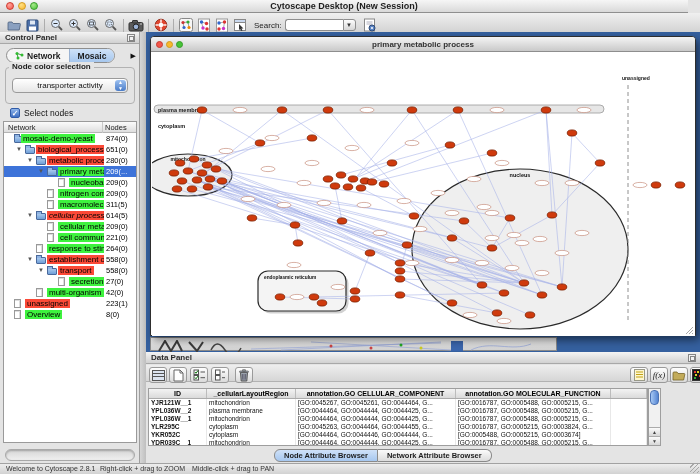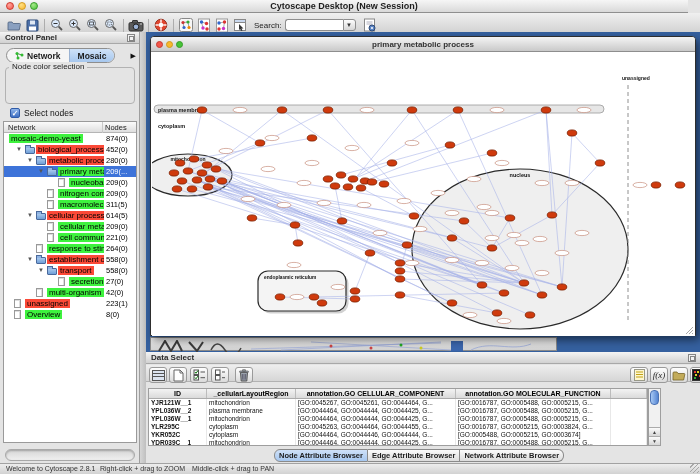--- a/index.html
+++ b/index.html
@@ -22,21 +22,21 @@
 
 #controlpanel{position:absolute;left:0;top:32px;width:140px;height:431px;background:#e4e4e4;border-right:1px solid #9e9e9e}
 .phead{height:12px;background:linear-gradient(#f4f4f4,#d1d1d1);border-bottom:1px solid #a8a8a8;font-size:8px;font-weight:bold;color:#2a2a2a;line-height:12px;padding-left:5px;position:relative}
 .flicon{position:absolute;right:4px;top:2px;width:8px;height:8px;border:1px solid #858585;background:#f2f2f2}
 .flicon:before{content:'';position:absolute;left:1px;top:1px;width:3px;height:3px;border:1px solid #858585}
 .seg{position:absolute;left:6px;top:16px;display:flex;border:1px solid #8e8e8e;border-radius:8px;overflow:hidden;height:15px;background:#f5f5f5}
 .seg .tab{padding:0 8px;font-size:8.5px;font-weight:bold;line-height:14px;color:#1d1d1d;display:flex;align-items:center;gap:3px}
 .seg .tab.sel{background:linear-gradient(#cfe2f8,#a6c7ee);border-left:1px solid #9ab2d2}
 .tabarrow{position:absolute;right:3px;top:20px;font-size:7px;color:#111}
 .gbox{position:absolute;left:5px;top:35px;width:130px;height:37px;border:1px solid #b2b2b2;border-radius:4px}
-.glegend{position:absolute;left:9px;top:30px;font-size:8px;font-weight:normal;color:#222;background:#e4e4e4;padding:0 3px}
+.glegend{position:absolute;left:9px;top:30px;font-size:8px;font-weight:bold;color:#222;background:#e4e4e4;padding:0 3px}
 .combo{position:absolute;left:12px;top:46px;width:116px;height:15px;background:linear-gradient(#ffffff,#e6e6e6);border:1px solid #9a9a9a;border-radius:4px;font-size:8px;line-height:13px;text-align:center;color:#111}
 .combo .step{position:absolute;right:1px;top:1px;width:11px;height:11px;border-radius:3px;background:linear-gradient(#9cc0f0,#4a7cc8);color:#fff;font-size:5px;line-height:5.5px;text-align:center}
 .cbrow{position:absolute;left:10px;top:76px;display:flex;align-items:center;gap:4px}
 .cbox{width:10px;height:10px;border-radius:2px;background:linear-gradient(#8fb5ea,#3e6fc2);border:1px solid #2f5ba8;color:#fff;font-size:8px;line-height:9px;text-align:center;font-weight:bold}
 .cblabel{font-size:8.5px;color:#111}
 .treebox{position:absolute;left:3px;top:89px;width:134px;height:322px;background:#fff;border:1px solid #9a9a9a;overflow:hidden}
 .thead{height:11px;background:linear-gradient(#fbfbfb,#dedede);border-bottom:1px solid #b5b5b5;position:relative;font-size:7.5px;color:#222}
 .thead .c1{position:absolute;left:4px;line-height:11px}
 .thead .c2{position:absolute;left:101px;line-height:11px}
 .thead:after{content:'';position:absolute;left:98px;top:0;width:1px;height:11px;background:#c9c9c9}
@@ -71,21 +71,21 @@
 .dtable{position:absolute;left:2px;top:36px;width:500px;height:58px;border:1px solid #9e9e9e;background:#fff;overflow:hidden}
 .dthead{height:10px;background:linear-gradient(#f3f3f3,#dadada);border-bottom:1px solid #ababab;display:flex;font-weight:bold;font-size:7px}
 .dthead span{text-align:center;line-height:10px;border-right:1px solid #bcbcbc;overflow:hidden;white-space:nowrap}
 .drow{display:flex;height:8px;font-size:6.5px;line-height:8px}
 .drow span{border-right:1px solid #e8e8e8;overflow:hidden;white-space:nowrap;padding-left:2px;color:#111}
 .drow .c0{font-weight:bold}
 .vsb{position:absolute;left:502px;top:36px;width:13px;height:58px;border:1px solid #9e9e9e;background:#f1f1f1}
 .vsb .thumb{position:absolute;left:1px;top:1px;width:9px;height:15px;border-radius:4px;background:linear-gradient(90deg,#a6c8f4,#5585d2);border:1px solid #4a72b4}
 .vsb .sbtn{position:absolute;left:0;width:11px;height:9px;background:linear-gradient(#fbfbfb,#d6d6d6);border-top:1px solid #ababab;font-size:5px;text-align:center;line-height:8px;color:#444}
 .btabs{position:absolute;left:128px;top:97px;display:flex;height:13px}
-.btab{padding:0 4px;font-size:7.5px;font-weight:bold;line-height:12px;color:#1d1d1d;border:1px solid #8a8a8a;border-left:none;background:linear-gradient(#fbfbfb,#dcdcdc)}
+.btab{padding:0 9px;font-size:7.5px;font-weight:bold;line-height:12px;color:#1d1d1d;border:1px solid #8a8a8a;border-left:none;background:linear-gradient(#fbfbfb,#dcdcdc)}
 .btab:first-child{border-left:1px solid #8a8a8a;border-radius:6px 0 0 6px}
 .btab:last-child{border-radius:0 6px 6px 0}
 .btab.sel{background:linear-gradient(#cfe1f8,#a6c7ef)}
 
 #statusbar{position:absolute;left:0;top:463px;width:700px;height:11px;background:linear-gradient(#ededed,#d2d2d2);border-top:1px solid #a2a2a2}
 .sitem{position:absolute;font-size:7px;color:#333;line-height:10px;white-space:nowrap}
 .grip{position:absolute;right:1px;bottom:1px;width:9px;height:9px;background:repeating-linear-gradient(135deg,transparent 0 2px,#a8a8a8 2px 3px)}
 .fx{font-family:"Liberation Serif",serif;font-style:italic;font-size:9px;color:#222;line-height:14px}
 </style>
 </head>
@@ -232,40 +232,44 @@
         </svg>
       <span>Network</span>
     </div>
     <div class="tab sel">
       <span>Mosaic</span>
     </div>
   </div>
   <div class="tabarrow">▶</div>
   <div class="gbox"></div>
   <div class="glegend">Node color selection</div>
+  <div class="combo">
+    <span>transporter activity</span>
+    <div class="step">▲<br>▼</div>
+  </div>
   <div class="cbrow">
     <div class="cbox">✓</div>
     <span class="cblabel">Select nodes</span>
   </div>
   <div class="treebox">
     <div class="thead">
       <span class="c1">Network</span>
       <span class="c2">Nodes</span>
     </div>
     <div>
         <div class="trow">
           <div class="tfolder" style="left: 10px;"></div>
-          <span class="lab hl-green" style="left: 5px;">mosaic-demo-yeast</span>
+          <span class="lab hl-green" style="left: 17px;">mosaic-demo-yeast</span>
           <span class="cnt">874(0)</span>
         </div>
         <div class="trow">
           <span class="tarrow" style="left: 12px;">▼</span>
           <div class="tfolder" style="left: 21px;"></div>
           <span class="lab hl-red" style="left: 32px;">biological_process</span>
-          <span class="cnt">452(0)</span>
+          <span class="cnt">651(0)</span>
         </div>
         <div class="trow">
           <span class="tarrow" style="left: 23px;">▼</span>
           <div class="tfolder" style="left: 32px;"></div>
           <span class="lab hl-red" style="left: 43px;">metabolic process</span>
           <span class="cnt">280(0)</span>
         </div>
         <div class="trow sel">
           <span class="tarrow" style="left: 34px;">▼</span>
           <div class="tfolder" style="left: 43px;"></div>
@@ -283,21 +287,21 @@
           <span class="cnt">209(0)</span>
         </div>
         <div class="trow">
           <div class="tfile" style="left: 43px;"></div>
           <span class="lab hl-green" style="left: 54px;">macromolecule metabol</span>
           <span class="cnt">311(5)</span>
         </div>
         <div class="trow">
           <span class="tarrow" style="left: 23px;">▼</span>
           <div class="tfolder" style="left: 32px;"></div>
-          <span class="lab hl-red" style="left: 43px;">cellular process</span>
+          <span class="lab hl-red" style="left: 43px; font-style: italic;">cellular process</span>
           <span class="cnt">614(5)</span>
         </div>
         <div class="trow">
           <div class="tfile" style="left: 43px;"></div>
           <span class="lab hl-green" style="left: 54px;">cellular metabolic proce</span>
           <span class="cnt">209(0)</span>
         </div>
         <div class="trow">
           <div class="tfile" style="left: 43px;"></div>
           <span class="lab hl-green" style="left: 54px;">cell communication</span>
@@ -560,21 +564,21 @@
         <ellipse cx="378" cy="262" rx="4.8" ry="3.1" fill="#cf3a0d" stroke="#7c2000" stroke-width="0.8"></ellipse>
         <ellipse cx="300" cy="250" rx="4.8" ry="3.1" fill="#cf3a0d" stroke="#7c2000" stroke-width="0.8"></ellipse>
         <line x1="534" y1="281" x2="541" y2="274" stroke="#aaa" stroke-width="1"></line>
         <line x1="537" y1="281" x2="541" y2="277" stroke="#aaa" stroke-width="1"></line>
         <line x1="540" y1="281" x2="541" y2="280" stroke="#aaa" stroke-width="1"></line>
       </svg>
   </div>
 </div>
 
 <div id="datapanel">
-  <div class="phead"><span>Data Select</span>
+  <div class="phead"><span>Data Panel</span>
     <div class="flicon"></div>
   </div>
   <div class="dptools">
     <div class="dbtn" style="left:3px">
         <svg width="13" height="11">
           <rect x="0.5" y="0.5" width="12" height="10" fill="#dce4f0" stroke="#555"></rect>
           <line x1="0.5" y1="3.5" x2="12.5" y2="3.5" stroke="#555"></line>
           <line x1="0.5" y1="6.5" x2="12.5" y2="6.5" stroke="#555"></line>
         </svg>
       </div>
@@ -694,21 +698,20 @@
         </div>
       </div>
   </div>
   <div class="vsb">
     <div class="thumb"></div>
     <div class="sbtn" style="bottom:9px">▲</div>
     <div class="sbtn" style="bottom:0">▼</div>
   </div>
   <div class="btabs">
       <div class="btab sel">Node Attribute Browser</div>
-      <div class="btab">Edge Attribute Browser</div>
       <div class="btab">Network Attribute Browser</div>
     </div>
 </div>
 
 <div id="statusbar">
   <span class="sitem" style="left:6px">Welcome to Cytoscape 2.8.1</span>
   <span class="sitem" style="left:100px">Right-click + drag to ZOOM</span>
   <span class="sitem" style="left:192px">Middle-click + drag to PAN</span>
   <div class="grip"></div>
 </div>

